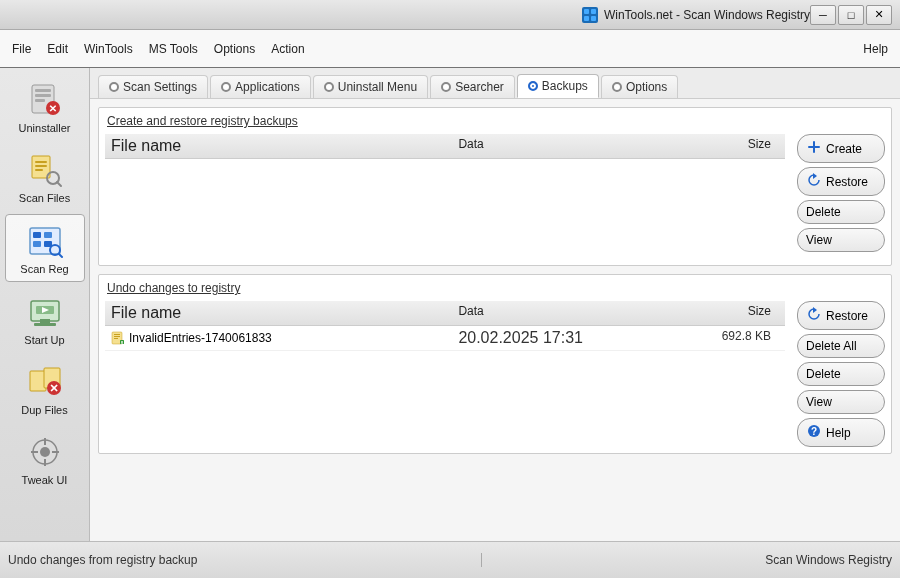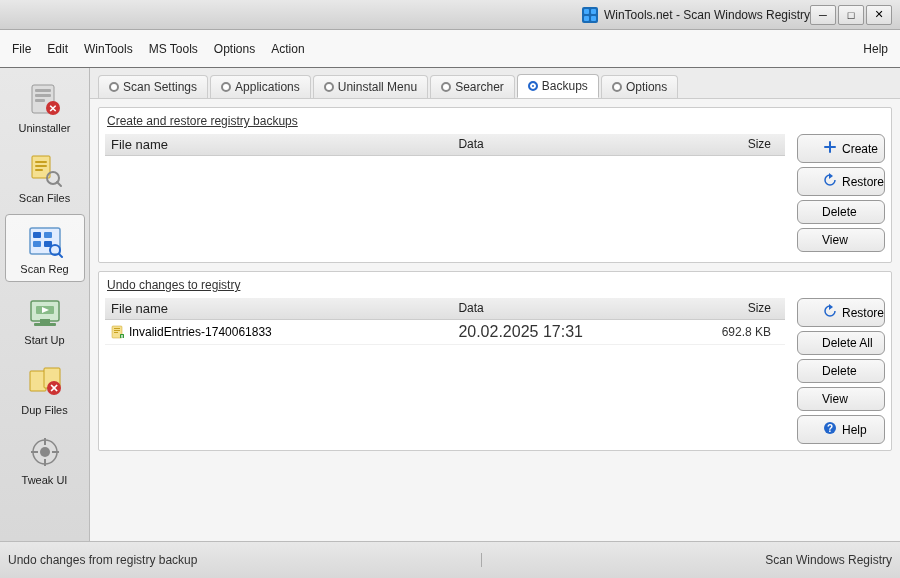--- a/index.html
+++ b/index.html
@@ -200,55 +200,54 @@
       padding: 6px 8px;
       font-weight: normal;
       text-decoration: underline;
     }
     .table-header {
       display: flex;
       background: linear-gradient(to bottom, #f0f0f0, #e0e0e0);
       border-bottom: 1px solid #ccc;
       padding: 3px 6px;
     }
-    .table-col-name { flex: 2; font-size: 13px; color: #222; }
+    .table-col-name { flex: 2; font-size: 16px; color: #222; }
     .table-col-data { flex: 1; font-size: 12px; color: #222; }
     .table-col-size { flex: 0.8; font-size: 12px; color: #222; text-align: right; padding-right: 8px; }
     .table-body { min-height: 80px; }
     .table-row {
       display: flex;
       padding: 3px 6px;
       border-bottom: 1px solid #f0f0f0;
-      align-items: center;
     }
     .file-icon {
       width: 14px;
       height: 14px;
       margin-right: 4px;
       flex-shrink: 0;
     }
     .table-cell-name { flex: 2; font-size: 12px; display: flex; align-items: center; }
     .table-cell-data { flex: 1; font-size: 16px; color: #333; }
     .table-cell-size { flex: 0.8; font-size: 12px; color: #333; text-align: right; padding-right: 8px; }
 
     .btn-panel {
       display: flex;
       flex-direction: column;
       gap: 4px;
       padding: 0 6px 6px 6px;
       width: 100px;
       flex-shrink: 0;
     }
     .action-btn {
-      padding: 4px 24px;
+      padding: 4px 8px;
       font-size: 12px;
       border: 1px solid #999;
       background: linear-gradient(to bottom, #f8f8f8, #e8e8e8);
       cursor: pointer;
-      border-radius: 6px;
+      border-radius: 13px;
       display: flex;
       align-items: center;
       gap: 4px;
       white-space: nowrap;
     }
     .btn-icon { font-size: 14px; color: #2266cc; }
 
     
     .status-bar {
       background: linear-gradient(to bottom, #e8e8e8, #d8d8d8);

